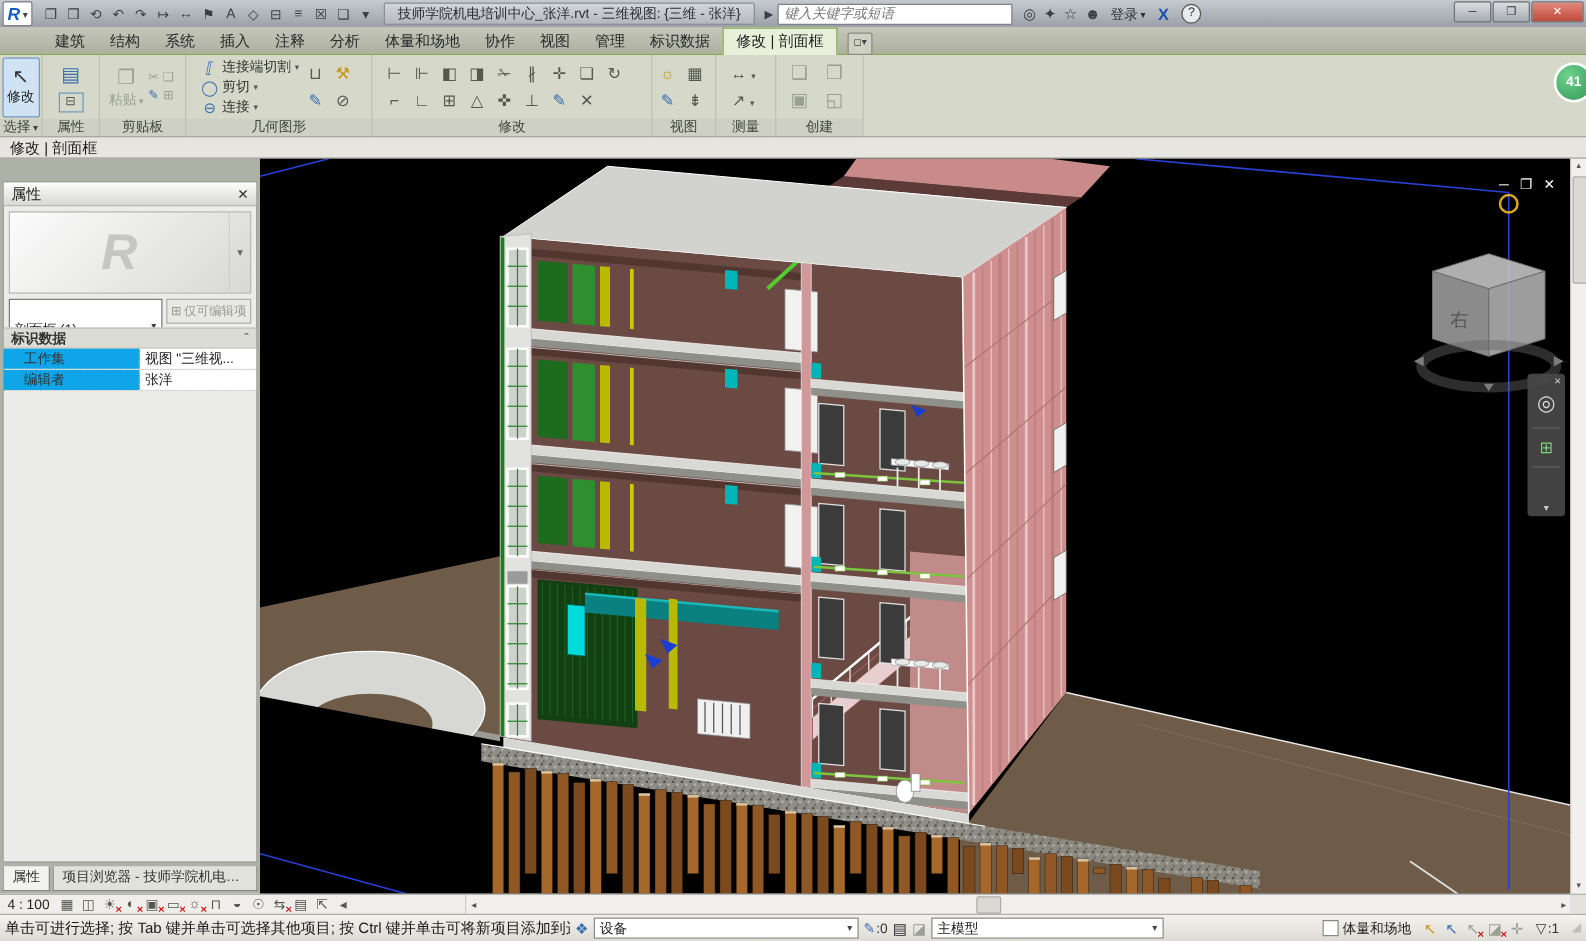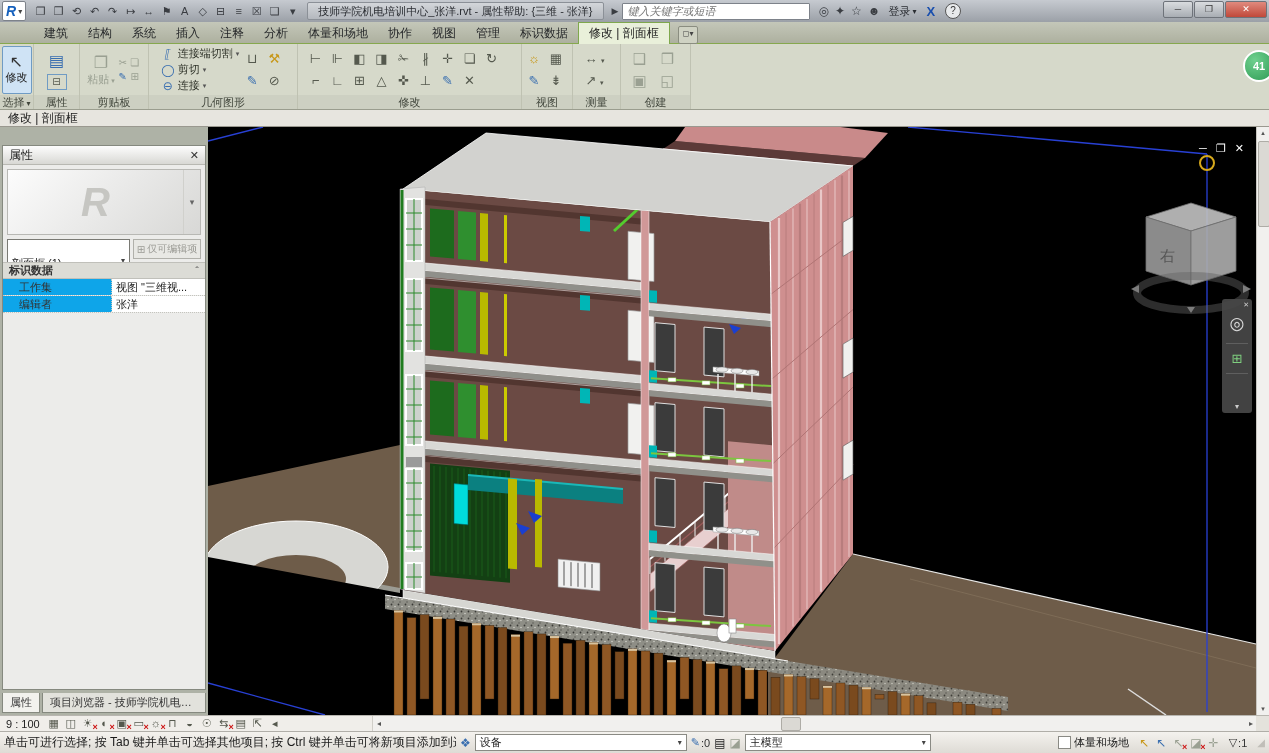--- a/index.html
+++ b/index.html
@@ -152,21 +152,21 @@
         <span class="qicon">↔</span>
         <span class="qicon">⚑</span>
         <span class="qicon">A</span>
         <span class="qicon">◇</span>
         <span class="qicon">⊟</span>
         <span class="qicon">≡</span>
         <span class="qicon">☒</span>
         <span class="qicon">❏</span>
         <span class="qicon">▾</span>
       </span>
-    <span class="tbtitle">技师学院机电培训中心_张洋.rvt - 属性帮助: {三维 - 张洋}</span>
+    <span class="tbtitle">技师学院机电培训中心_张洋.rvt - 三维视图: {三维 - 张洋}</span>
     <span class="icflyout">▶</span>
     <input class="searchbox" placeholder="键入关键字或短语" style="">
     <span class="icrow">
         <span>◎</span>
         <span>✦</span>
         <span>☆</span>
         <span>☻</span>
       </span>
     <span class="signin">
         <span>登录</span>
@@ -675,21 +675,21 @@
 
     <div class="vscroll">
       <span class="arr">▴</span>
       <span class="vthumb"></span>
       <span class="arr arrb">▾</span>
     </div>
   </div>
 
   <div class="bottomrow">
     <div class="vcb">
-      <span class="scale">9 : 100</span>
+      <span class="scale">4 : 100</span>
       <span style="display:inline-flex;gap:3px">
         <span class="vic"><b style="font-weight:normal">▦</b><i class="rx"></i></span>
           <span class="vic"><b style="font-weight:normal">◫</b><i class="rx"></i></span>
           <span class="vic" data-tone="gold"><b style="font-weight:normal">☀</b><i class="rx">×</i></span>
           <span class="vic"><b style="font-weight:normal">◐</b><i class="rx">×</i></span>
           <span class="vic"><b style="font-weight:normal">▣</b><i class="rx">×</i></span>
           <span class="vic"><b style="font-weight:normal">▭</b><i class="rx">×</i></span>
           <span class="vic" data-tone="gold"><b style="font-weight:normal">☼</b><i class="rx">×</i></span>
           <span class="vic" data-tone="gold"><b style="font-weight:normal">⊓</b><i class="rx"></i></span>
           <span class="vic"><b style="font-weight:normal">◒</b><i class="rx"></i></span>

